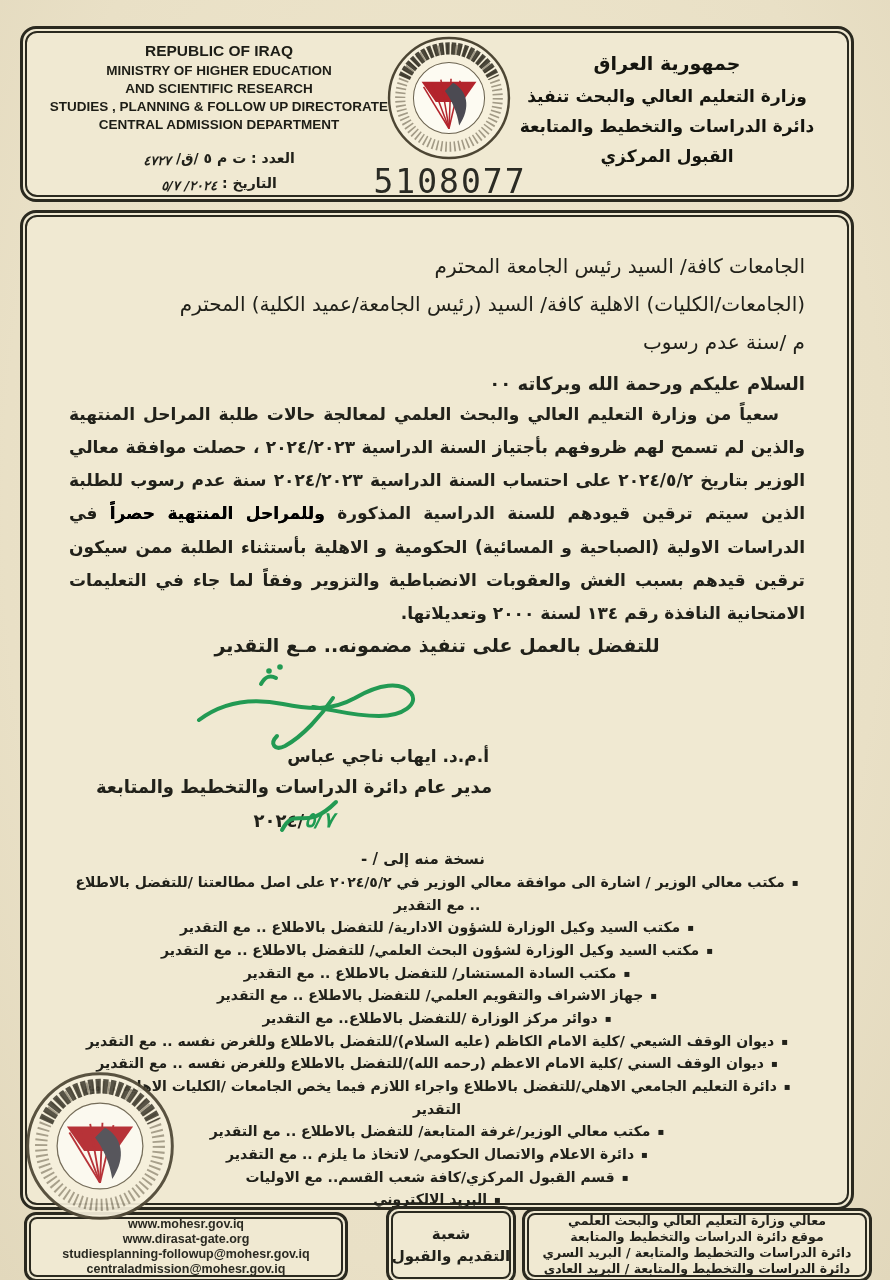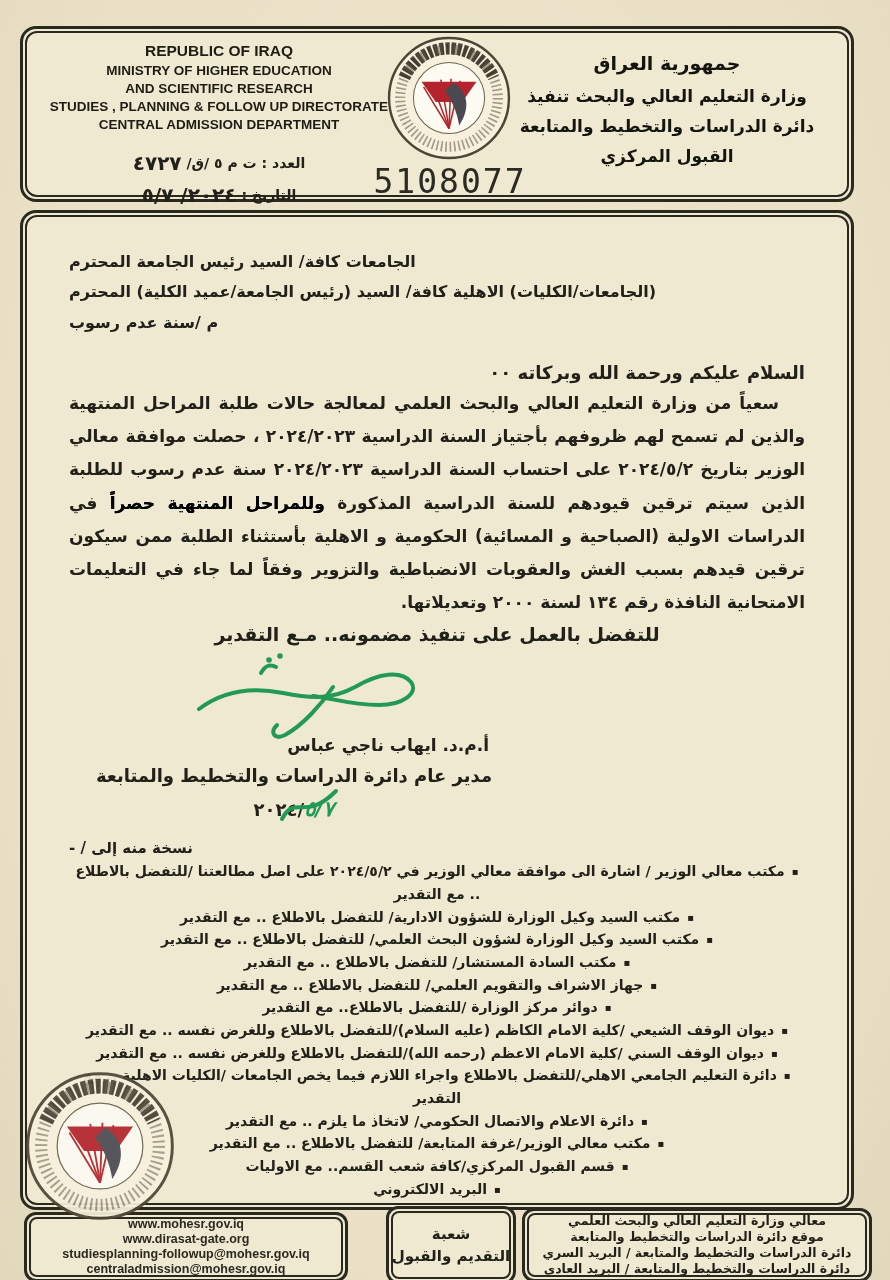--- a/index.html
+++ b/index.html
@@ -16,47 +16,47 @@
   
   .box{position:absolute;background:#f0e9d2;border:3px solid #2a291f;border-radius:16px;}
   .box::before{content:'';position:absolute;inset:2px;border:2px solid #2a291f;border-radius:12px;pointer-events:none;}
   
   .header-box{left:20px;top:26px;width:828px;height:170px;}
   .en-block{position:absolute;left:26px;top:12px;width:340px;text-align:center;
     font-family:"Liberation Sans",sans-serif;font-weight:bold;font-size:13.5px;line-height:1.34;color:#1d1d16;}
   .en-block .en-line:first-child{font-size:15.5px;}
   .ref-lines{position:absolute;left:46px;top:118px;width:300px;text-align:center;
     font-size:14px;font-weight:bold;line-height:1.6;}
-  .hand{font-size:20px;letter-spacing:2px;font-weight:bold;vertical-align:-2px;}
+  .hand{font-size:13px;font-style:italic;letter-spacing:2px;font-weight:bold;vertical-align:-2px;}
   .seal{display:block;}
   .seal-center{position:absolute;left:363px;top:6px;width:126px;height:126px;}
   .serial{position:absolute;left:327px;top:133px;width:200px;text-align:center;
     font-family:"DejaVu Sans Mono",monospace;font-size:33px;letter-spacing:2px;color:#2b2b24;}
   .ar-block{position:absolute;right:24px;top:18px;width:320px;text-align:center;
     font-size:17px;font-weight:bold;line-height:1.78;color:#15150f;}
   .ar-block .ar-line:first-child{font-size:19px;}
   
   .main-box{left:20px;top:210px;width:828px;height:994px;overflow:hidden;}
   .main-inner{position:absolute;inset:0;padding:34px 46px 8px;box-sizing:border-box;}
-  .addressee{text-align:left;font-size:16px;font-weight:bold;line-height:1.9;}
-  .salutation{font-size:18px;font-weight:bold;margin-top:24px;text-align:right;}
+  .addressee{text-align:right;font-size:20px;font-weight:normal;line-height:1.9;}
+  .salutation{font-size:18px;font-weight:bold;margin-top:12px;text-align:right;}
   .body-text{font-size:17px;font-weight:bold;line-height:1.95;text-align:justify;
     margin:4px 0 0;text-indent:26px;}
   .hvy{font-weight:bold;color:#000;text-shadow:0 0 .6px #000;}
   .closing{text-align:center;font-size:19px;font-weight:bold;margin-top:4px;letter-spacing:.3px;}
   .sig-area{position:relative;height:192px;}
   .sig-svg{position:absolute;left:112px;top:0;width:256px;height:104px;}
   .sig-name{position:absolute;left:30px;top:90px;width:390px;text-align:right;font-size:17px;font-weight:bold;}
   .sig-title{position:absolute;left:-10px;top:120px;width:470px;text-align:center;font-size:18px;font-weight:bold;}
   .sig-date{position:absolute;left:105px;top:152px;width:240px;text-align:center;font-size:18px;font-weight:bold;}
   .hand-green{color:#1f9b53;font-size:21px;font-style:italic;}
   .date-tick{position:absolute;left:100px;top:-14px;width:70px;height:44px;pointer-events:none;}
   
   .copies{margin-top:2px;font-size:14px;font-weight:bold;}
-  .copies-heading{text-align:left;margin-right:28px;font-size:15px;}
+  .copies-heading{text-align:center;margin-right:28px;font-size:15px;}
   .copies-list{list-style:none;margin:3px 0 0;padding:0;text-align:center;line-height:1.62;}
   .copy-item::before{content:"▪";font-size:10px;margin-left:7px;vertical-align:1px;}
   
   .foot-left{left:24px;top:1212px;width:318px;height:64px;border-radius:12px;
     display:flex;flex-direction:column;justify-content:center;text-align:center;
     font-family:"Liberation Sans",sans-serif;font-size:12.5px;font-weight:bold;line-height:1.22;color:#2a2a22;}
   .foot-left::before{border-radius:8px;}
   .foot-mid{left:386px;top:1206px;width:124px;height:72px;border-radius:12px;
     display:flex;flex-direction:column;justify-content:center;text-align:center;
     font-size:15px;font-weight:bold;line-height:1.5;}
@@ -180,22 +180,22 @@
         <ul class="copies-list">
             <li class="copy-item">مكتب معالي الوزير / اشارة الى موافقة معالي الوزير في ٢٠٢٤/٥/٢ على اصل مطالعتنا /للتفضل بالاطلاع .. مع التقدير</li>
             <li class="copy-item">مكتب السيد وكيل الوزارة للشؤون الادارية/ للتفضل بالاطلاع .. مع التقدير</li>
             <li class="copy-item">مكتب السيد وكيل الوزارة لشؤون البحث العلمي/ للتفضل بالاطلاع .. مع التقدير</li>
             <li class="copy-item">مكتب السادة المستشار/ للتفضل بالاطلاع .. مع التقدير</li>
             <li class="copy-item">جهاز الاشراف والتقويم العلمي/ للتفضل بالاطلاع .. مع التقدير</li>
             <li class="copy-item">دوائر مركز الوزارة /للتفضل بالاطلاع.. مع التقدير</li>
             <li class="copy-item">ديوان الوقف الشيعي /كلية الامام الكاظم (عليه السلام)/للتفضل بالاطلاع وللغرض نفسه .. مع التقدير</li>
             <li class="copy-item">ديوان الوقف السني /كلية الامام الاعظم (رحمه الله)/للتفضل بالاطلاع وللغرض نفسه .. مع التقدير</li>
             <li class="copy-item">دائرة التعليم الجامعي الاهلي/للتفضل بالاطلاع واجراء اللازم فيما يخص الجامعات /الكليات الاهلية .. مع التقدير</li>
+            <li class="copy-item">مكتب معالي الوزير/غرفة المتابعة/ للتفضل بالاطلاع .. مع التقدير</li>
             <li class="copy-item">دائرة الاعلام والاتصال الحكومي/ لاتخاذ ما يلزم .. مع التقدير</li>
-            <li class="copy-item">مكتب معالي الوزير/غرفة المتابعة/ للتفضل بالاطلاع .. مع التقدير</li>
             <li class="copy-item">قسم القبول المركزي/كافة شعب القسم.. مع الاوليات</li>
             <li class="copy-item">البريد الالكتروني</li>
           </ul>
 
       </div>
 
     </div>
   </div>
 
   <div class="box foot-left">

